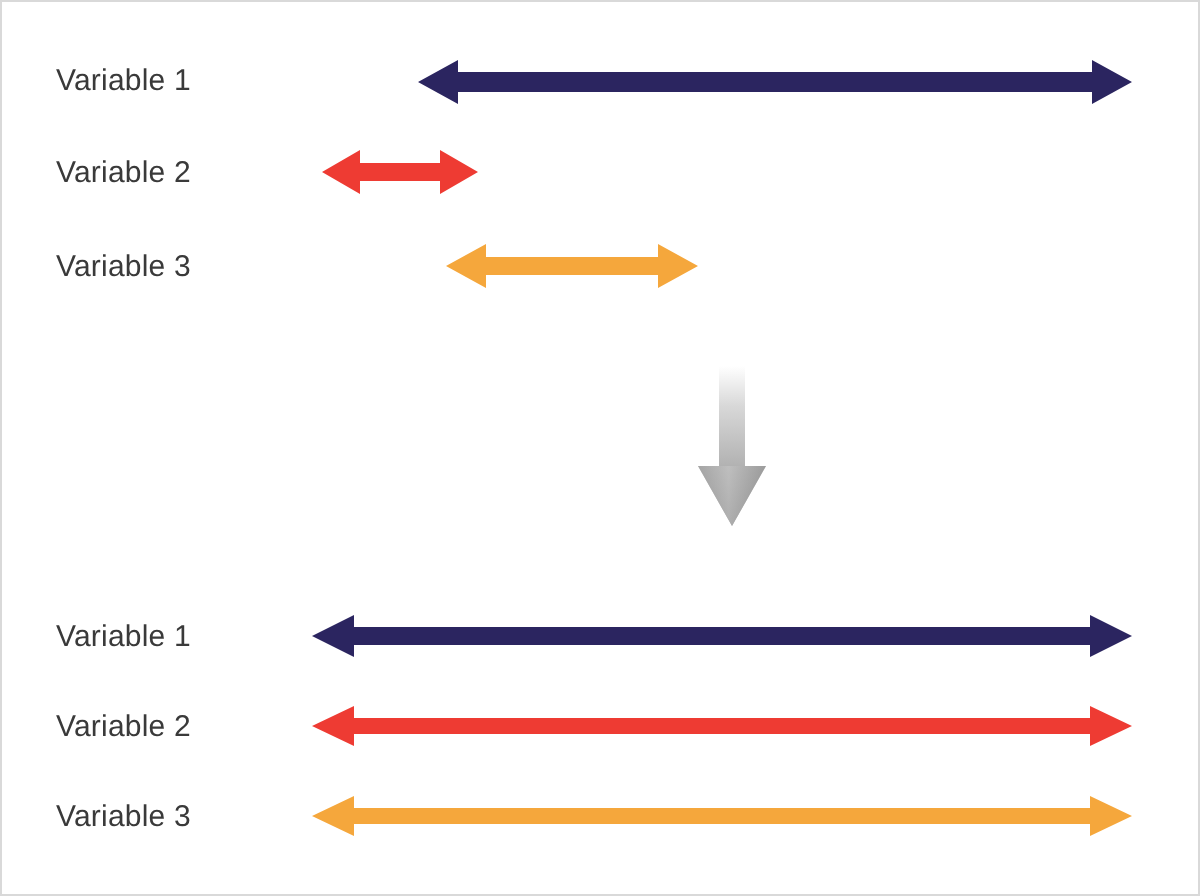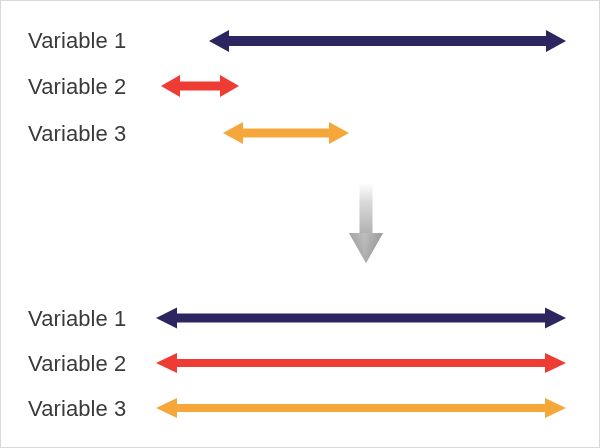--- a/index.html
+++ b/index.html
@@ -29,21 +29,21 @@
     position: absolute;
     left: 0;
     width: 600px;
     height: 46px;
   }
   .row-label {
     position: absolute;
     left: 27px;
     top: 50%;
     transform: translateY(-50%);
-    font-size: 22px;
+    font-size: 15px;
     line-height: 22px;
     color: #3a3a3a;
     letter-spacing: 0.1px;
     white-space: nowrap;
   }
   .arrow-holder {
     position: absolute;
     top: 50%;
     transform: translateY(-50%);
     height: 30px;

